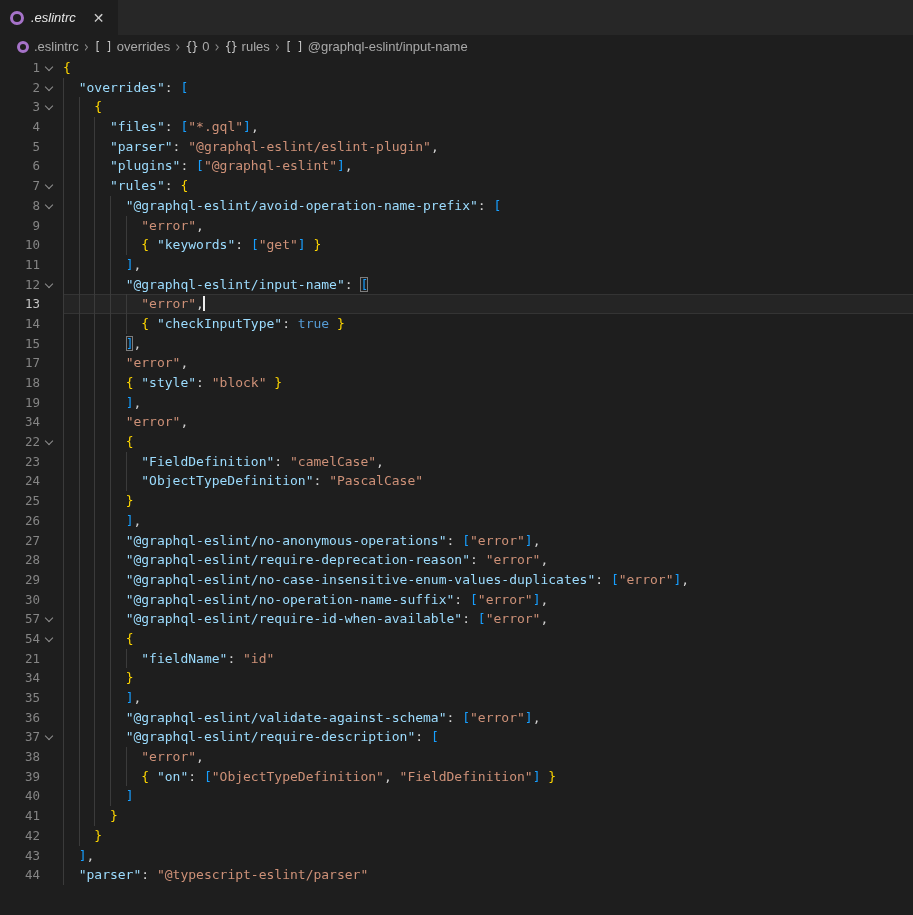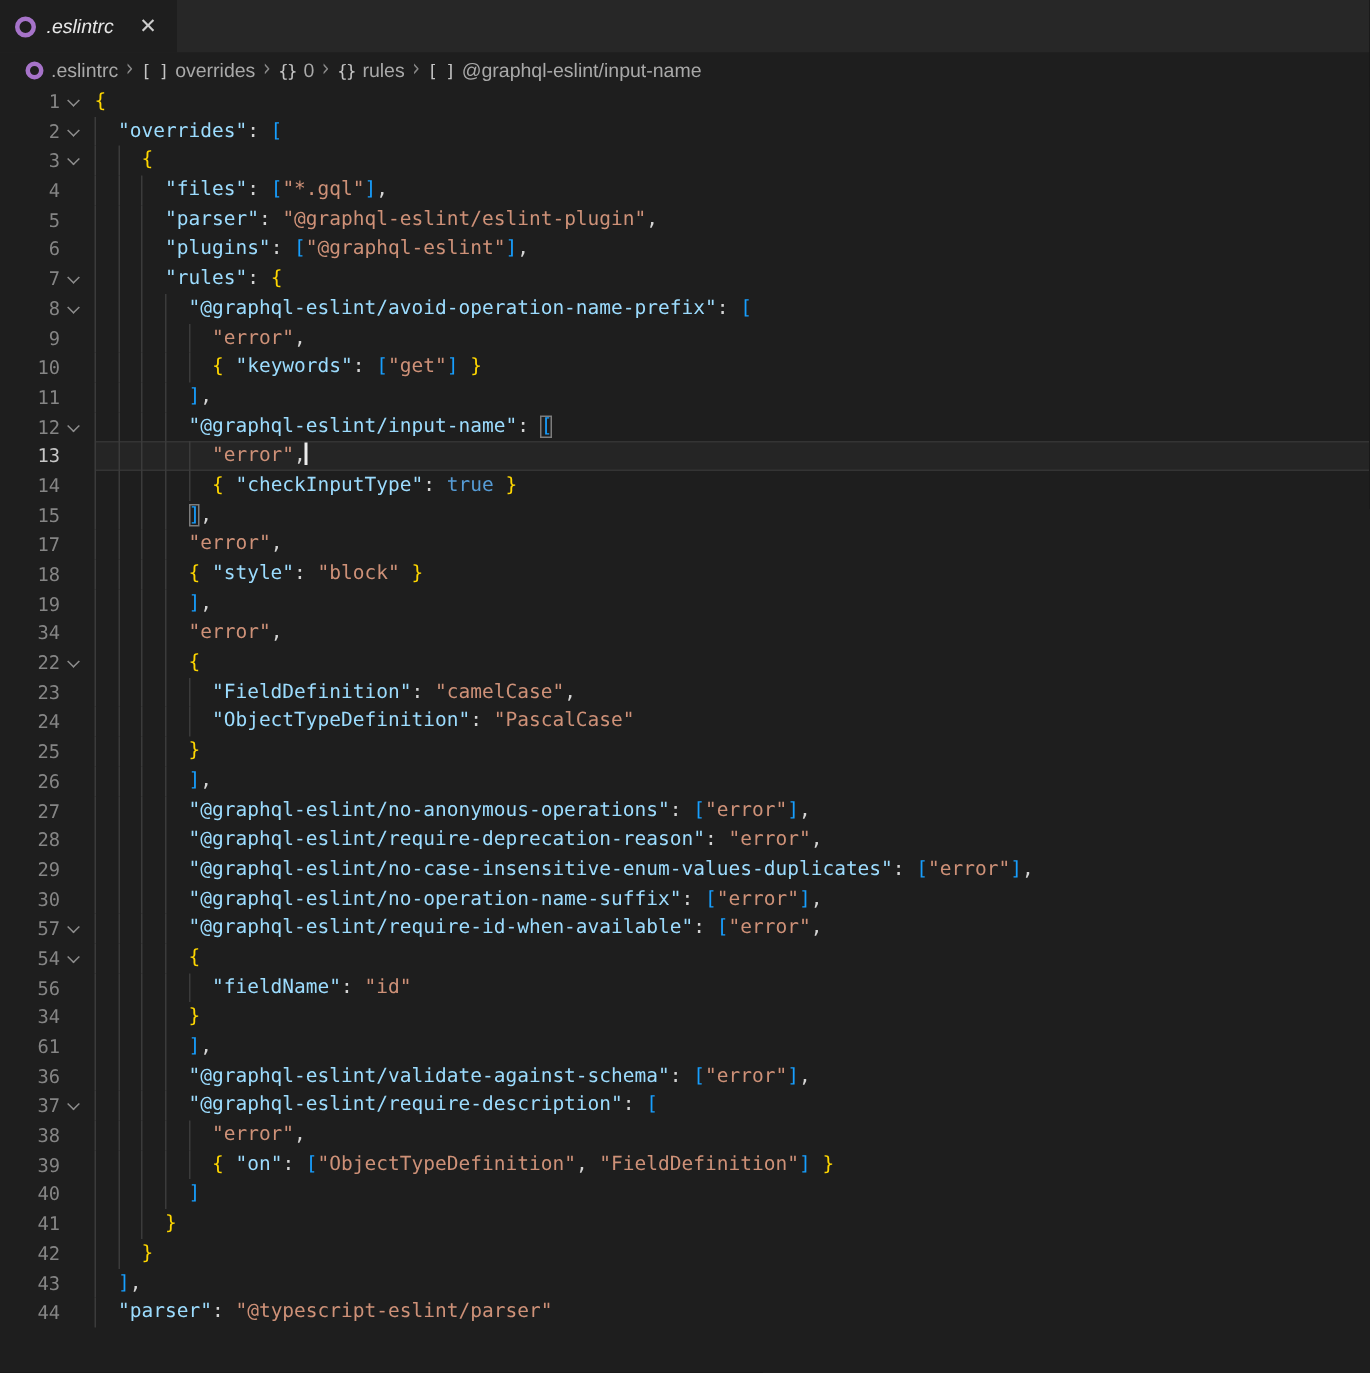--- a/index.html
+++ b/index.html
@@ -260,33 +260,33 @@
       </div>
       <div class="line">
         <div class="gutter">
           <span class="num">54</span>
           <span class="fold"></span>
         </div>
         <div class="code"><div class="gd" style="left: 0ch;"></div><div class="gd" style="left: 2ch;"></div><div class="gd" style="left: 4ch;"></div><div class="gd" style="left: 6ch;"></div><span class="toks"><span class="tk-w">        </span><span class="tk-y">{</span></span></div>
       </div>
       <div class="line">
         <div class="gutter">
-          <span class="num">56</span>
+          <span class="num">21</span>
         </div>
         <div class="code"><div class="gd" style="left: 0ch;"></div><div class="gd" style="left: 2ch;"></div><div class="gd" style="left: 4ch;"></div><div class="gd" style="left: 6ch;"></div><div class="gd" style="left: 8ch;"></div><span class="toks"><span class="tk-w">          </span><span class="tk-k">"fieldName"</span><span class="tk-w">: </span><span class="tk-s">"id"</span></span></div>
       </div>
       <div class="line">
         <div class="gutter">
           <span class="num">34</span>
         </div>
         <div class="code"><div class="gd" style="left: 0ch;"></div><div class="gd" style="left: 2ch;"></div><div class="gd" style="left: 4ch;"></div><div class="gd" style="left: 6ch;"></div><span class="toks"><span class="tk-w">        </span><span class="tk-y">}</span></span></div>
       </div>
       <div class="line">
         <div class="gutter">
-          <span class="num">61</span>
+          <span class="num">35</span>
         </div>
         <div class="code"><div class="gd" style="left: 0ch;"></div><div class="gd" style="left: 2ch;"></div><div class="gd" style="left: 4ch;"></div><div class="gd" style="left: 6ch;"></div><span class="toks"><span class="tk-w">        </span><span class="tk-u">]</span><span class="tk-w">,</span></span></div>
       </div>
       <div class="line">
         <div class="gutter">
           <span class="num">36</span>
         </div>
         <div class="code"><div class="gd" style="left: 0ch;"></div><div class="gd" style="left: 2ch;"></div><div class="gd" style="left: 4ch;"></div><div class="gd" style="left: 6ch;"></div><span class="toks"><span class="tk-w">        </span><span class="tk-k">"@graphql-eslint/validate-against-schema"</span><span class="tk-w">: </span><span class="tk-u">[</span><span class="tk-s">"error"</span><span class="tk-u">]</span><span class="tk-w">,</span></span></div>
       </div>
       <div class="line">

